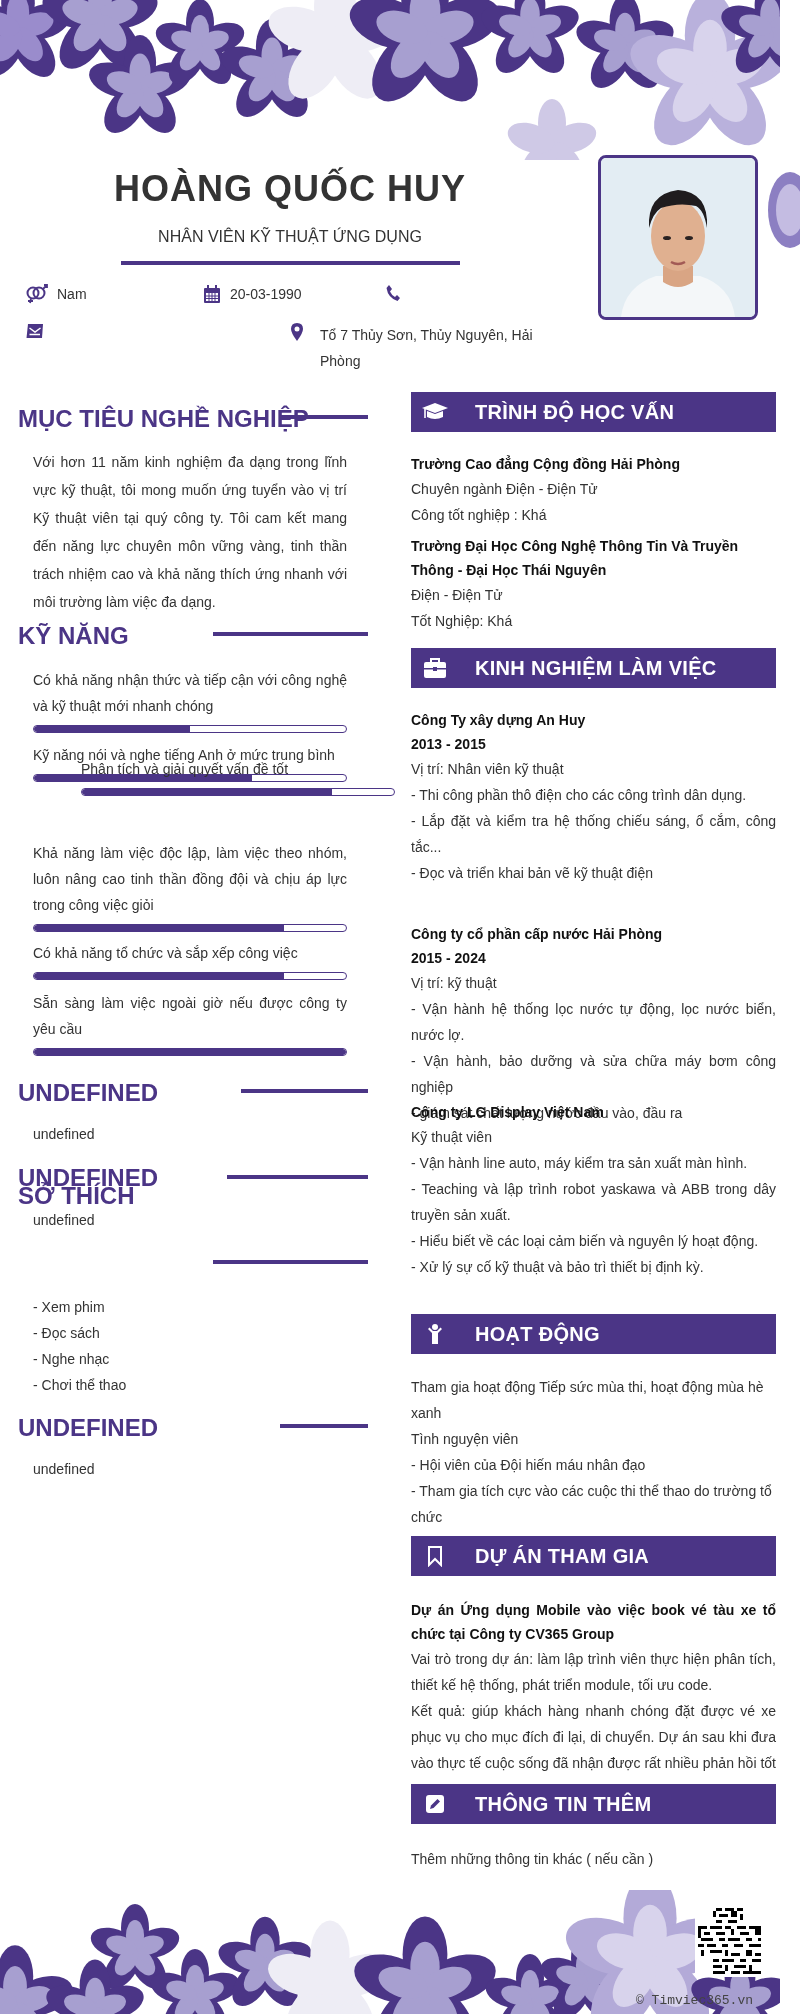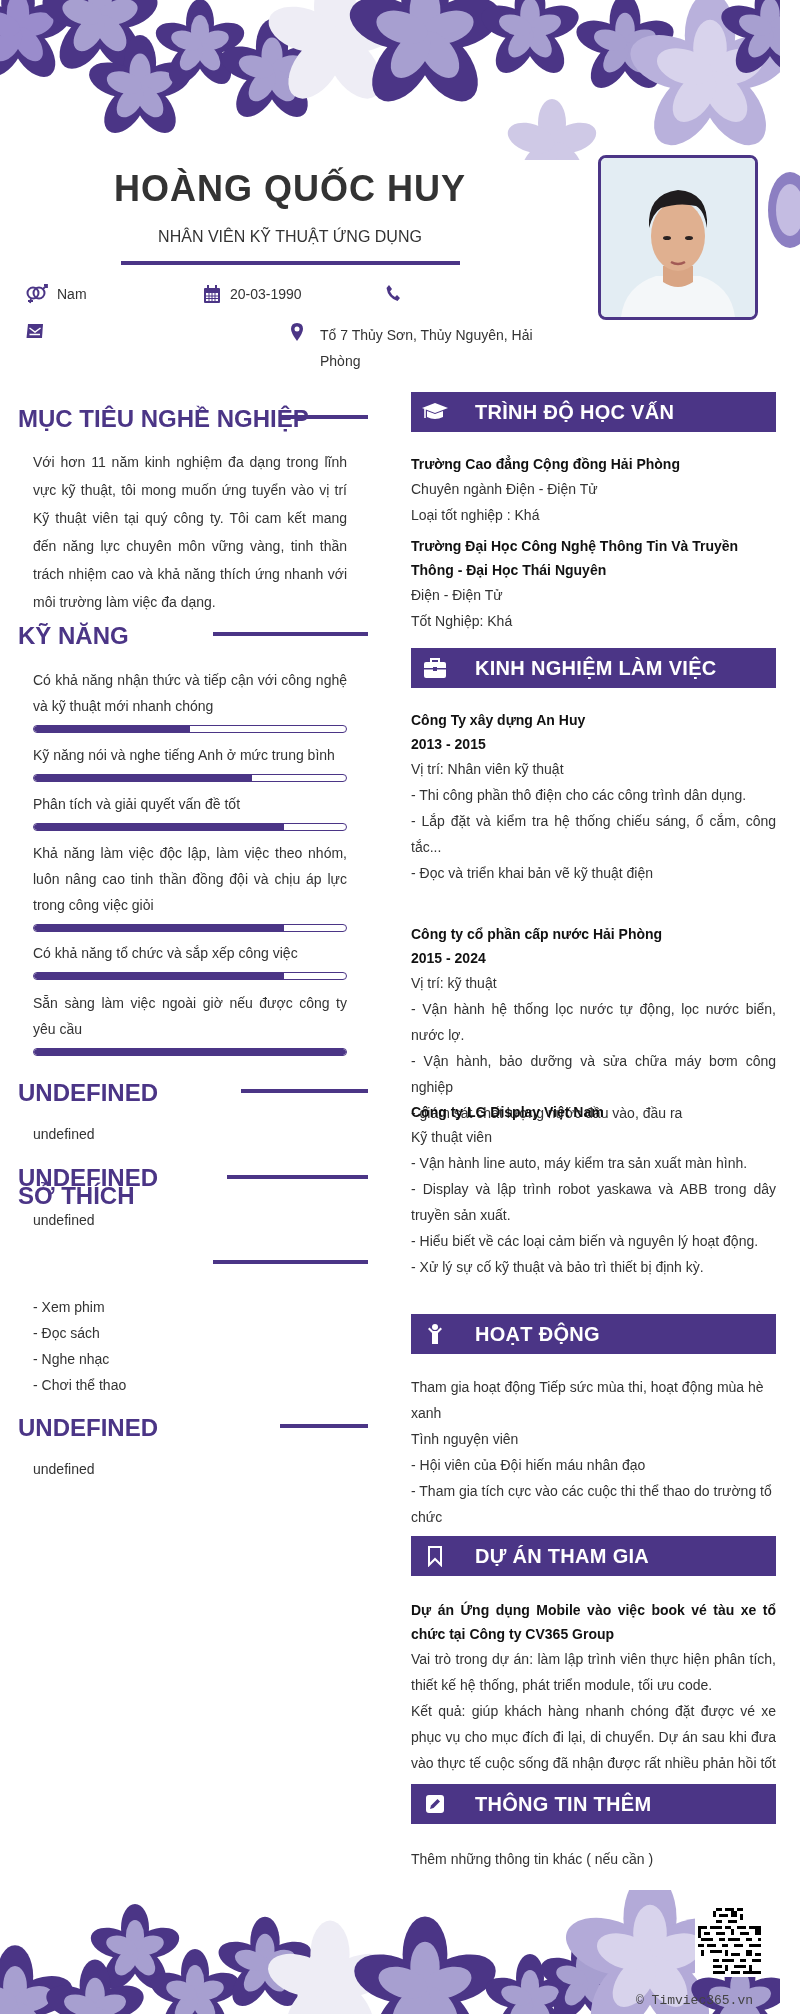--- a/index.html
+++ b/index.html
@@ -206,21 +206,21 @@
   <div class="skill-bar">
       <div class="skill-fill" style="width: 50%;"></div>
     </div>
 </div>
 <div class="skill" style="top:742px;">
   <div class="skill-label">Kỹ năng nói và nghe tiếng Anh ở mức trung bình</div>
   <div class="skill-bar">
       <div class="skill-fill" style="width: 70%;"></div>
     </div>
 </div>
-<div class="skill" style="top:791px;">
+<div class="skill" style="top:756px;margin-left:48px;">
   <div class="skill-label">Phân tích và giải quyết vấn đề tốt</div>
   <div class="skill-bar">
       <div class="skill-fill" style="width: 80%;"></div>
     </div>
 </div>
 <div class="skill" style="top:840px;">
   <div class="skill-label">Khả năng làm việc độc lập, làm việc theo nhóm, luôn nâng cao tinh thần đồng đội và chịu áp lực trong công việc giỏi</div>
   <div class="skill-bar">
       <div class="skill-fill" style="width: 80%;"></div>
     </div>
@@ -263,21 +263,21 @@
         <path d="M1 6 L14 1 L27 6 L14 11 Z" fill="#fff"></path>
         <path d="M6 9 L6 15 Q14 19 22 15 L22 9 L14 12 Z" fill="#fff"></path>
         <path d="M4 7 L4 16" stroke="#fff" stroke-width="1.6"></path>
       </svg>
   </span>
   <span class="rtitle">TRÌNH ĐỘ HỌC VẤN</span>
 </div>
 <div class="rblock" style="top:452px;">
   <div class="b">Trường Cao đẳng Cộng đồng Hải Phòng</div>
   <div>Chuyên ngành Điện - Điện Tử</div>
-  <div>Loại tốt nghiệp : Khá</div>
+  <div>Công tốt nghiệp : Khá</div>
   <div class="b" style="margin-top:6px;">Trường Đại Học Công Nghệ Thông Tin Và Truyền Thông - Đại Học Thái Nguyên</div>
   <div>Điện - Điện Tử</div>
   <div>Tốt Nghiệp: Khá</div>
 </div>
 
 <div class="rhead" style="top:648px;">
   <span class="ricon">
     <svg width="24" height="22" viewBox="0 0 24 22">
         <rect x="1" y="5" width="22" height="16" rx="2" fill="#fff"></rect>
         <path d="M8 5 L8 2 L16 2 L16 5" stroke="#fff" stroke-width="2" fill="none"></path>
@@ -300,21 +300,21 @@
   <div class="b">2015 - 2024</div>
   <div>Vị trí: kỹ thuật</div>
   <div class="j">- Vận hành hệ thống lọc nước tự động, lọc nước biển, nước lợ.</div>
   <div class="j">- Vận hành, bảo dưỡng và sửa chữa máy bơm công nghiệp</div>
   <div class="j">- giám sát chất lượng nước đầu vào, đầu ra</div>
 </div>
 <div class="rblock" style="top:1100px;">
   <div class="b">Công ty LG Display Việt Nam</div>
   <div>Kỹ thuật viên</div>
   <div class="j">- Vận hành line auto, máy kiểm tra sản xuất màn hình.</div>
-  <div class="j">- Display và lập trình robot yaskawa và ABB trong dây truyền sản xuất.</div>
+  <div class="j">- Teaching và lập trình robot yaskawa và ABB trong dây truyền sản xuất.</div>
   <div class="j">- Hiểu biết về các loại cảm biến và nguyên lý hoạt động.</div>
   <div class="j">- Xử lý sự cố kỹ thuật và bảo trì thiết bị định kỳ.</div>
 </div>
 
 <div class="rhead" style="top:1314px;">
   <span class="ricon">
     <svg width="16" height="22" viewBox="0 0 16 22">
         <circle cx="8" cy="4" r="3" fill="#fff"></circle>
         <path d="M1 6 L5 10 L5 21 L11 21 L11 10 L15 6 L13.5 4.5 L10 8 L6 8 L2.5 4.5 Z" fill="#fff"></path>
       </svg>

